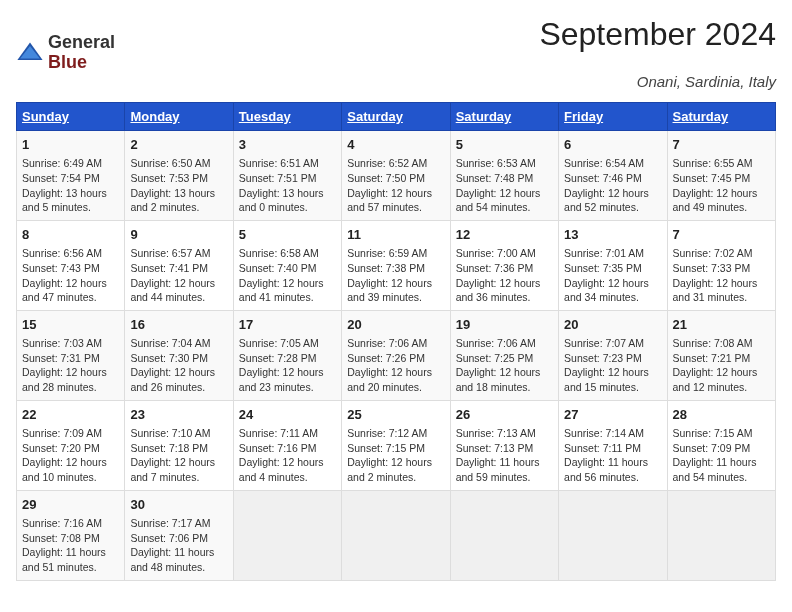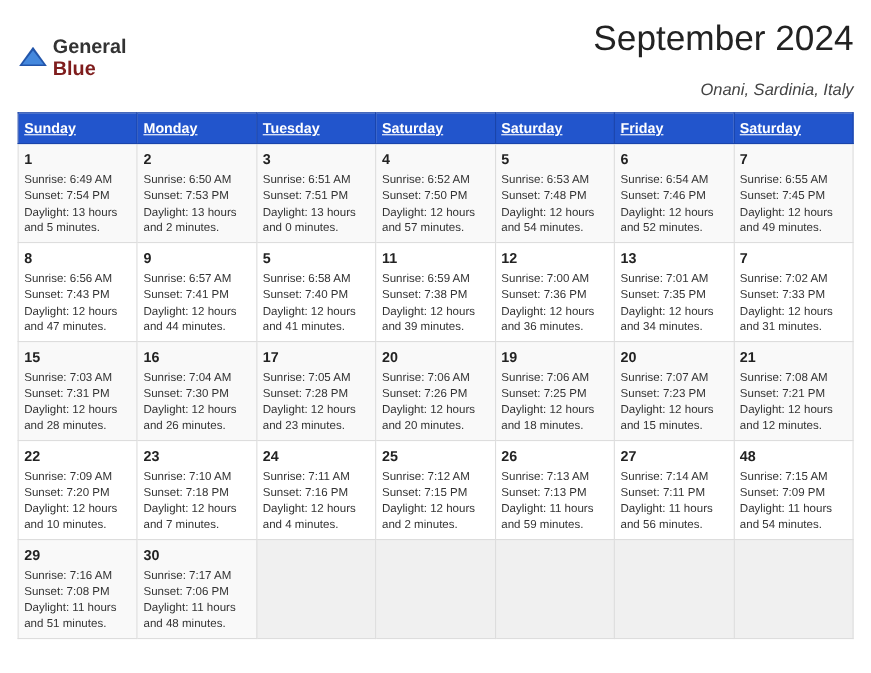--- a/index.html
+++ b/index.html
@@ -235,21 +235,21 @@
         </td>
         <td>
           <span class="day-num">26</span>
           <div class="day-info">Sunrise: 7:13 AM<br>Sunset: 7:13 PM<br>Daylight: 11 hours and 59 minutes.</div>
         </td>
         <td>
           <span class="day-num">27</span>
           <div class="day-info">Sunrise: 7:14 AM<br>Sunset: 7:11 PM<br>Daylight: 11 hours and 56 minutes.</div>
         </td>
         <td>
-          <span class="day-num">48</span>
+          <span class="day-num">28</span>
           <div class="day-info">Sunrise: 7:15 AM<br>Sunset: 7:09 PM<br>Daylight: 11 hours and 54 minutes.</div>
         </td>
       </tr>
       <tr>
         <td>
           <span class="day-num">29</span>
           <div class="day-info">Sunrise: 7:16 AM<br>Sunset: 7:08 PM<br>Daylight: 11 hours and 51 minutes.</div>
         </td>
         <td>
           <span class="day-num">30</span>

